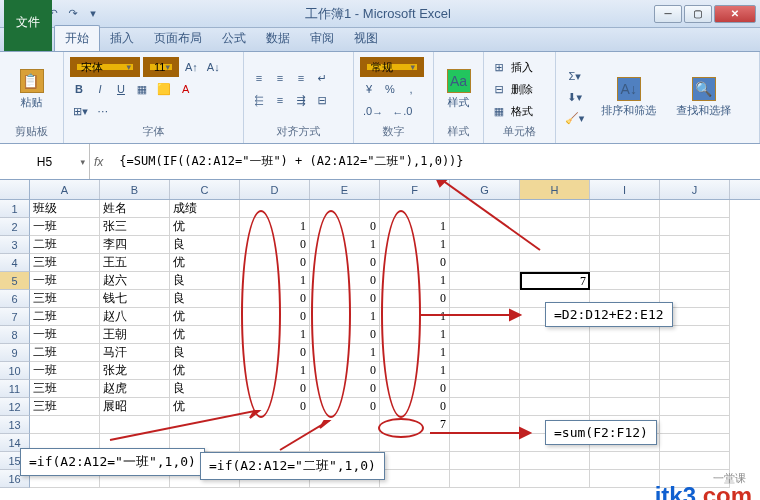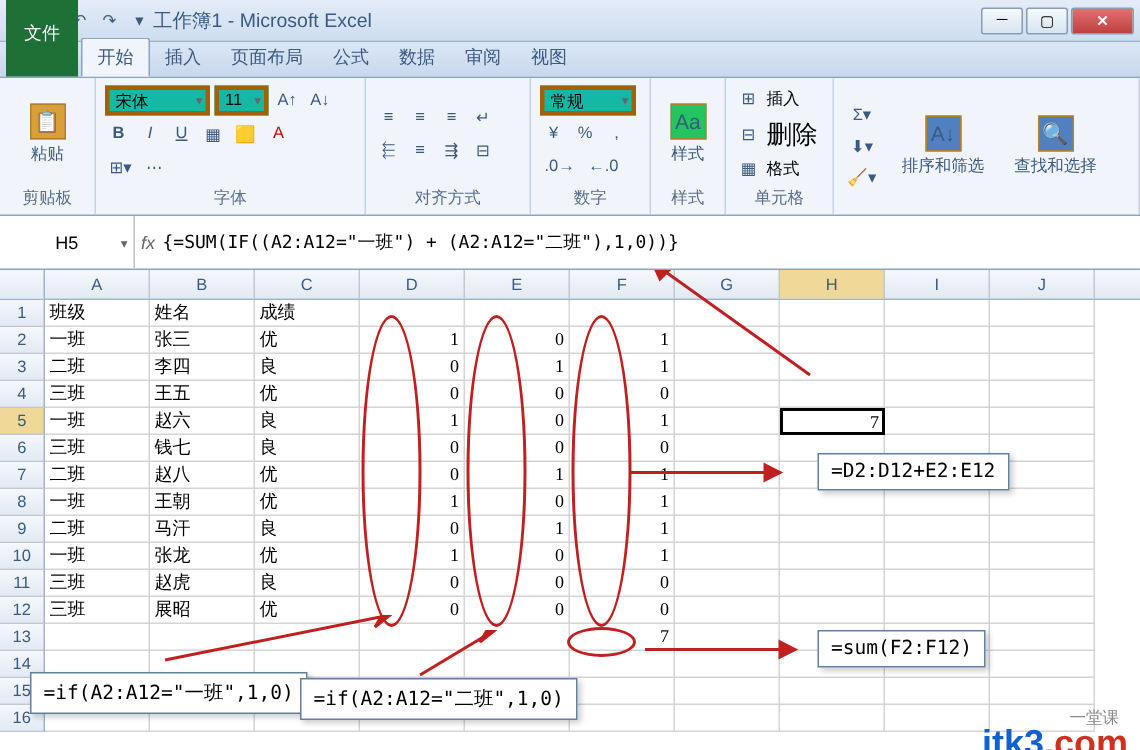--- a/index.html
+++ b/index.html
@@ -1,42 +1,42 @@
 <!DOCTYPE html>
 <html><head>
 <meta charset="utf-8">
 <style>
 *{box-sizing:border-box;margin:0;padding:0;font-family:"Microsoft YaHei",Arial,sans-serif}
 body{width:760px;height:500px;background:#fff;overflow:hidden;font-size:12px}
 .titlebar{height:28px;background:linear-gradient(#e4ecf7,#cdddf0);display:flex;align-items:center;padding:0 4px;border-bottom:1px solid #9db2cc}
 .qat{display:flex;gap:2px;align-items:center}
 .qat span{width:18px;height:18px;display:flex;align-items:center;justify-content:center;color:#3b5a82;font-size:11px}
-.title-text{flex:1;color:#3b5a82;font-size:13px}
+.title-text{flex:1;text-align:center;color:#3b5a82;font-size:13px}
 .winbtns{display:flex;gap:2px}
 .winbtn{width:28px;height:18px;border:1px solid #8a9db5;background:linear-gradient(#f5f9fd,#d8e4f0);display:flex;align-items:center;justify-content:center;font-size:10px;border-radius:2px}
 .winbtn.close{background:linear-gradient(#e07070,#c04040);color:#fff;width:42px;font-weight:bold}
 .tabs{height:24px;background:linear-gradient(#dce7f5,#c8d8ec);display:flex;align-items:flex-end;padding-left:4px;border-bottom:1px solid #8ba4c4}
 .filetab{background:#217346;color:#fff;padding:20px 12px;font-size:12px;border-radius:2px 2px 0 0;margin-right:2px}
 .filetab.green{background:#1e7037}
 .tab{padding:4px 10px;font-size:12px;color:#3b5a82;cursor:pointer}
 .tab.active{background:#f1f5fb;border:1px solid #8ba4c4;border-bottom:none;border-radius:2px 2px 0 0}
 .ribbon{height:92px;background:#f1f5fb;border-bottom:1px solid #8ba4c4;display:flex}
 .rgroup{border-right:1px solid #c4d2e4;padding:2px 6px;display:flex;flex-direction:column;justify-content:space-between;position:relative}
 .rlabel{text-align:center;font-size:11px;color:#5a6e8a;padding-bottom:2px}
 .rbody{flex:1;display:flex;flex-direction:column;gap:2px;justify-content:center}
 .rrow{display:flex;gap:3px;align-items:center}
 .rbtn{min-width:18px;height:20px;border:1px solid transparent;display:flex;align-items:center;justify-content:center;font-size:11px;color:#3b5a82;padding:0 2px}
 .bigbtn{display:flex;flex-direction:column;align-items:center;gap:2px;padding:4px 6px;font-size:11px;color:#3b5a82}
 .bigicon{width:24px;height:24px;background:#d8a038;border:1px solid #b08028;display:flex;align-items:center;justify-content:center;font-size:14px}
-.combo{border:3px solid #a16207;background:#14b8a6;height:20px;font-size:11px;padding:0 4px;display:flex;align-items:center;min-width:50px;position:relative}
+.combo{border:7px solid #a16207;background:#eab308;height:20px;font-size:11px;padding:0 4px;display:flex;align-items:center;min-width:50px;position:relative}
 .combo::after{content:"▾";position:absolute;right:2px;font-size:9px;color:#666}
 .formulabar{height:36px;border-bottom:1px solid #8ba4c4;display:flex;align-items:center;background:#fff}
 .namebox{width:90px;border-right:1px solid #c0c0c0;padding:0 6px;font-size:12px;text-align:center;height:100%;display:flex;align-items:center;justify-content:center;position:relative}
 .namebox::after{content:"▾";position:absolute;right:4px;font-size:9px;color:#666}
-.fxarea{display:flex;align-items:flex-end;padding:0 4px;gap:1px;flex:1}
+.fxarea{display:flex;align-items:flex-end;padding:0 4px;gap:12px;flex:1}
 .fx{font-style:italic;color:#666;font-size:12px}
 .formula-input{flex:1;border:none;font-size:12px;font-family:Consolas,monospace;padding:0 4px}
 .grid{position:relative;overflow:hidden;height:334px}
 .colheads{display:flex;height:20px;background:linear-gradient(#f5f8fc,#e2eaf4);border-bottom:1px solid #9db2cc}
 .rowhead-corner{width:30px;border-right:1px solid #9db2cc;background:linear-gradient(#f5f8fc,#e2eaf4)}
 .colhead{width:70px;border-right:1px solid #c0c8d4;text-align:center;font-size:11px;color:#3b5a82;line-height:20px}
 .colhead.sel{background:#f0d898}
 .gridbody{display:flex}
 .rowheads{width:30px;display:flex;flex-direction:column}
 .rowhead{height:18px;border-bottom:1px solid #c0c8d4;border-right:1px solid #9db2cc;background:linear-gradient(#f5f8fc,#e2eaf4);text-align:center;font-size:11px;color:#3b5a82;line-height:18px}
@@ -167,21 +167,21 @@
     <div class="rlabel">样式</div>
   </div>
   <div class="rgroup" style="width:72px">
     <div class="rbody">
       <div class="rrow">
           <span class="rbtn">⊞</span>
           <span style="font-size:11px">插入</span>
         </div>
       <div class="rrow">
           <span class="rbtn">⊟</span>
-          <span style="font-size:17px">删除</span>
+          <span style="font-size:11px">删除</span>
         </div>
       <div class="rrow">
           <span class="rbtn">▦</span>
           <span style="font-size:11px">格式</span>
         </div>
     </div>
     <div class="rlabel">单元格</div>
   </div>
   <div class="rgroup" style="flex:1">
     <div class="rbody">

